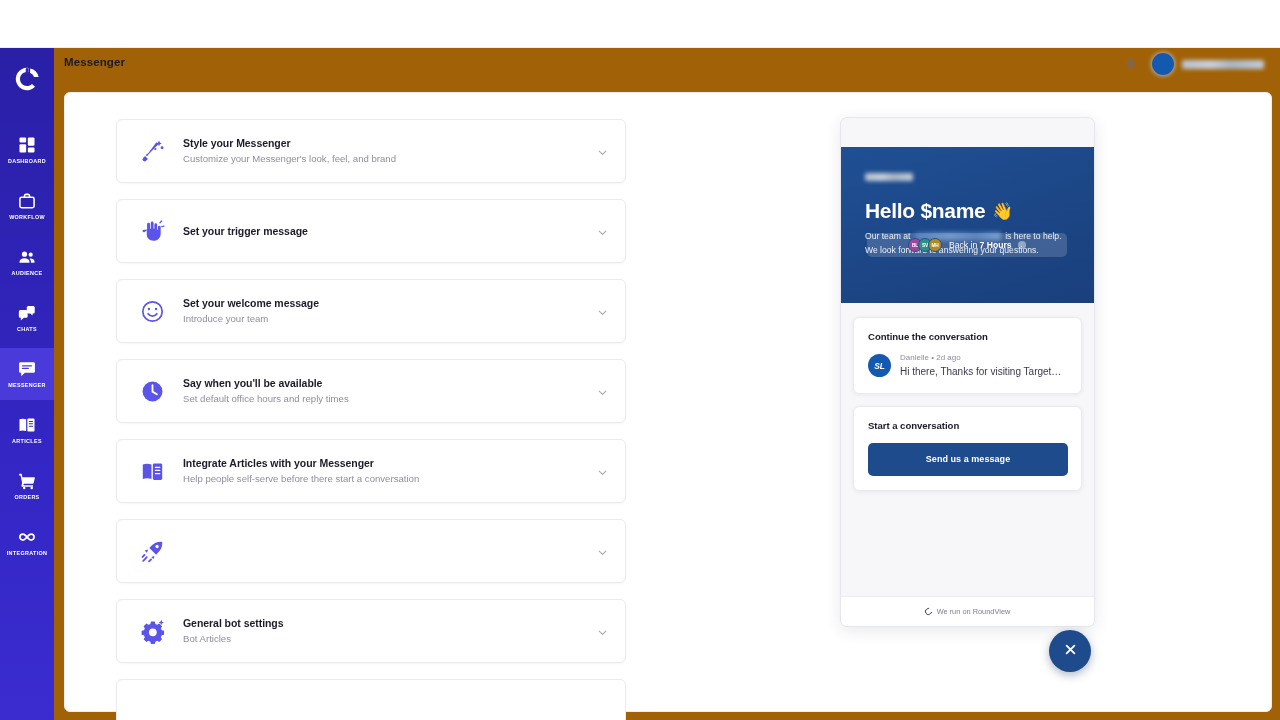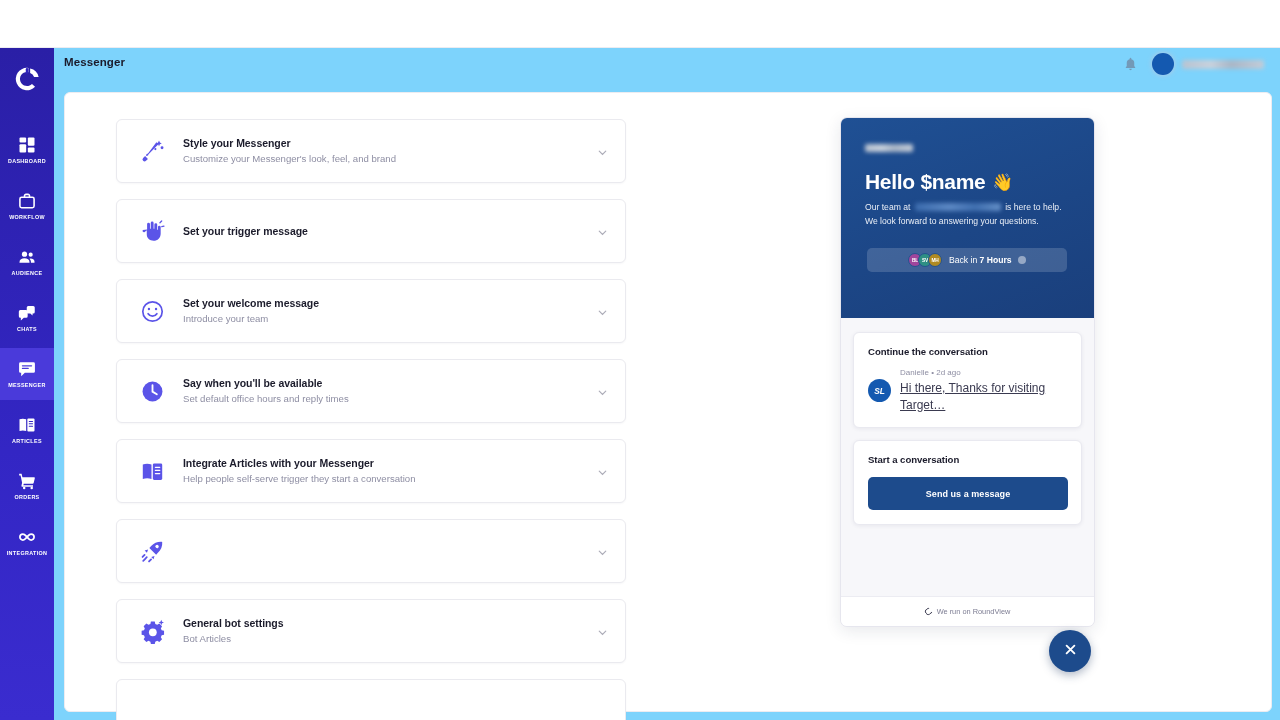--- a/index.html
+++ b/index.html
@@ -2,21 +2,21 @@
 <html><head>
 <meta charset="utf-8">
 <style>
   * { box-sizing: border-box; margin: 0; padding: 0; }
   html, body {
     width: 1280px; height: 720px;
     font-family: "Liberation Sans", sans-serif;
     background: #ffffff;
     overflow: hidden;
   }
-  .app { position: relative; width: 1280px; height: 720px; background: #7dd3fc; padding-left: 32px; }
+  .app { position: relative; width: 1280px; height: 720px; background: #a16207; padding-left: 32px; }
 
   
   .sidebar {
     position: absolute; left: 0; top: 48px;
     width: 54px; height: 672px;
     background: #2b1fa8;
     background: linear-gradient(180deg,#2a1fa6 0%,#3326c4 60%,#3a2ccf 100%);
     display: flex; flex-direction: column; align-items: center;
     padding-top: 8px;
   }
@@ -112,25 +112,26 @@
     position: absolute; left: 775px; top: 24px;
     width: 255px; height: 510px;
     border-radius: 7px;
     background: #f7f7fa;
     overflow: hidden;
     border: 1px solid #e6e6ee;
     box-shadow: 0 4px 16px rgba(25,35,70,.10);
   }
   .msgr-header {
     position: relative;
-    height: 200px;
+    height: 156px;
     background: #1d4b8c;
     background: linear-gradient(160deg,#1f5094 0%,#1c4686 55%,#1a3f7c 100%);
     padding: 20px 20px 0 24px;
     color: #ffffff;
+    margin-top: 29px;
   }
   .redacted.msgr-brand { width: 48px; height: 8px; margin-top: 1px; }
   .msgr-hello {
     font-size: 21px; font-weight: 700; letter-spacing: -.3px;
     margin-top: 14px; display: flex; align-items: center; gap: 7px;
   }
   .wave { font-size: 17px; line-height: 1; }
   .msgr-sub {
     font-size: 8.6px; line-height: 1.62; margin-top: 7px;
     color: #e9eef6; max-width: 200px; font-weight: 500;
@@ -175,21 +176,21 @@
     font-size: 9.6px; font-weight: 700; color: #1b1b2b; letter-spacing: -.05px;
   }
   .conv-row { display: flex; align-items: center; gap: 9px; margin-top: 11px; }
   .conv-avatar {
     width: 23px; min-width: 23px; height: 23px; border-radius: 50%;
     background: #1459b0; color: #ffffff;
     display: flex; align-items: center; justify-content: center;
     font-size: 8.4px; font-weight: 700; letter-spacing: -.2px; font-style: italic;
   }
   .conv-meta { font-size: 8px; color: #8e8ea3; line-height: 1.35; }
-  .conv-snippet { font-size: 12px; color: #3a3a50; line-height: 1.4; margin-top: 1px; text-decoration: underline; }
+  .conv-snippet { font-size: 10px; color: #3a3a50; line-height: 1.4; margin-top: 1px; }
   .send-btn {
     display: block; width: 100%; height: 33px; margin-top: 12px;
     background: #1d4b8c; color: #ffffff; border: none; border-radius: 5px;
     font-size: 9px; font-weight: 700; font-family: inherit;
     cursor: pointer; letter-spacing: .05px;
   }
   .msgr-footer {
     position: absolute; left: 0; bottom: 0; width: 100%; height: 30px;
     border-top: 1px solid #ececf2; background: #ffffff;
     display: flex; align-items: center; justify-content: center; gap: 5px;
@@ -420,21 +421,21 @@
             <rect x="16.4" y="6.4" width="11.1" height="19.6" rx="1.6"></rect>
             <g fill="#fff">
                 <rect x="18.7" y="10.3" width="6.6" height="1.5" rx=".75"></rect>
               <rect x="18.7" y="14" width="6.6" height="1.5" rx=".75"></rect>
               <rect x="18.7" y="17.7" width="6.6" height="1.5" rx=".75"></rect>
               </g>
           </svg>
         </span>
         <span class="acc-text">
           <span class="acc-title" style="display:block">Integrate Articles with your Messenger</span>
-          <span class="acc-sub" style="display:block">Help people self-serve trigger they start a conversation</span>
+          <span class="acc-sub" style="display:block">Help people self-serve before there start a conversation</span>
         </span>
         <span class="chev">
           <svg viewBox="0 0 24 24" width="13" height="13" fill="none" stroke="#5a5a72" stroke-width="2.2" stroke-linecap="round">
               <path d="M6 9.5l6 6 6-6"></path>
             </svg>
         </span>
       </div>
 
       <div class="acc-card">
         <span class="acc-icon">

